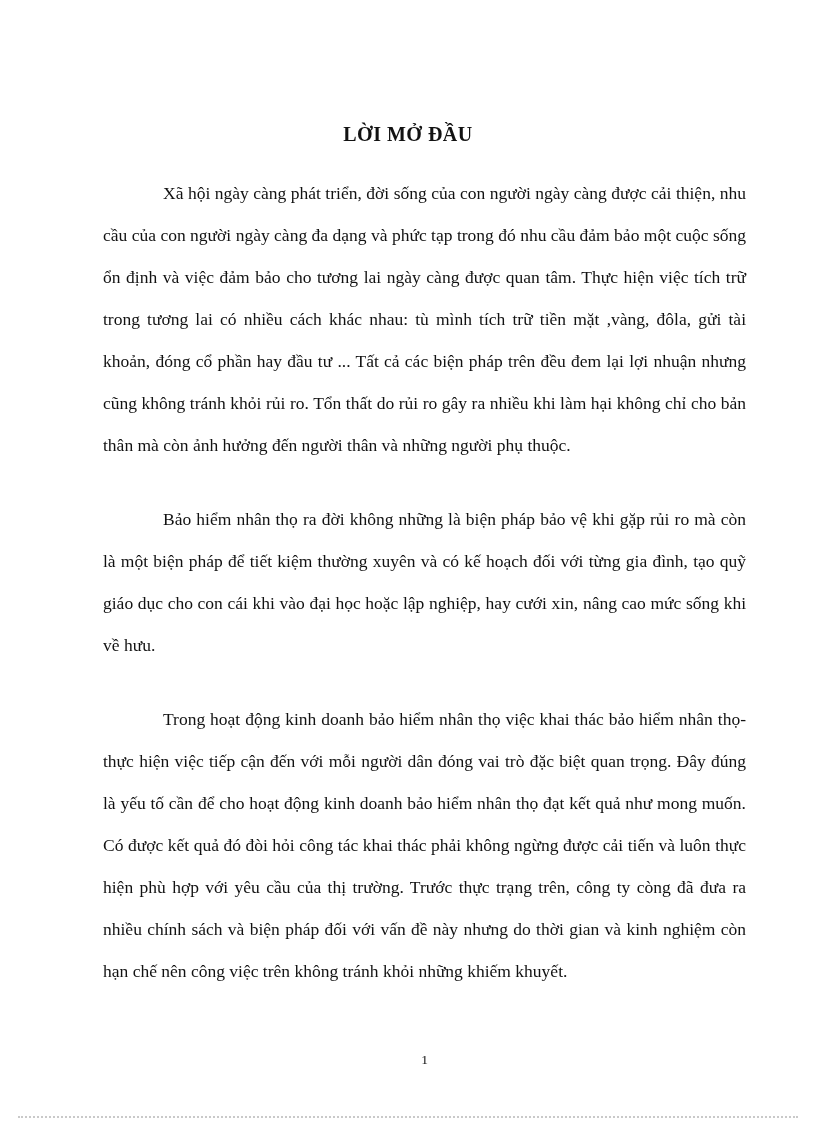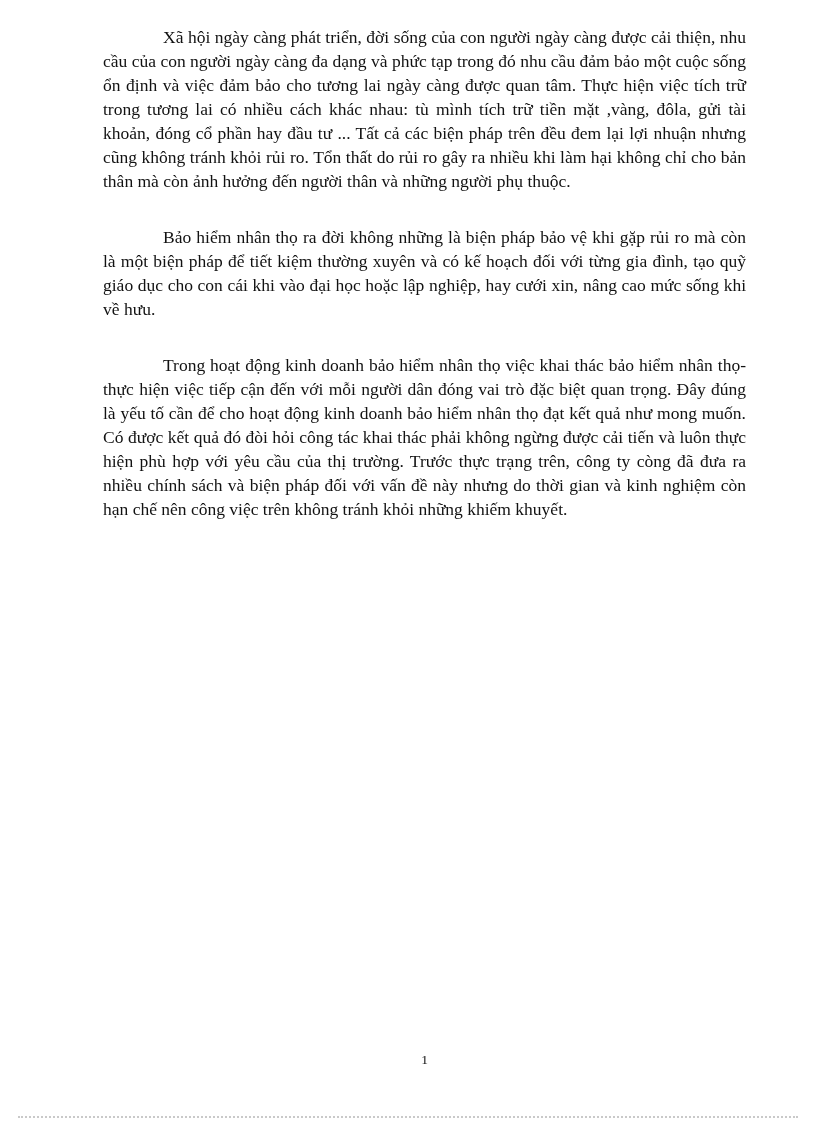--- a/index.html
+++ b/index.html
@@ -28,21 +28,21 @@
     color: #121212;
   }
   .content {
     margin-left: 103px;
     width: 643px;
     padding-top: 25px;
   }
   .body-par {
     margin: 0 0 32px 0;
     font-size: 17.5px;
-    line-height: 24px;
+    line-height: 42px;
     text-align: justify;
     text-indent: 60px;
     color: #121212;
   }
   .thesis-emphasis {
     font-weight: bold;
     font-style: italic;
   }
   .page-footer {
     position: absolute;
@@ -61,20 +61,21 @@
     width: 780px;
     height: 0;
     border-top: 2px dotted #c9c9c9;
   }
 </style>
 </head>
 <body>
 
 <div class="page">
 
+  <h1 class="doc-title">LỜI MỞ ĐẦU</h1>
 
   <div class="content">
 
     <p class="body-par">Xã hội ngày càng phát triển, đời sống của con người ngày càng được cải thiện, nhu cầu của con người ngày càng đa dạng và phức tạp trong đó nhu cầu đảm bảo một cuộc sống ổn định và việc đảm bảo cho tương lai ngày càng được quan tâm. Thực hiện việc tích trữ trong tương lai có nhiều cách khác nhau: tù mình tích trữ tiền mặt ,vàng, đôla, gửi tài khoản, đóng cổ phần hay đầu tư ... Tất cả các biện pháp trên đều đem lại lợi nhuận nhưng cũng không tránh khỏi rủi ro. Tổn thất do rủi ro gây ra nhiều khi làm hại không chỉ cho bản thân mà còn ảnh hưởng đến người thân và những người phụ thuộc.</p>
 
     <p class="body-par">Bảo hiểm nhân thọ ra đời không những là biện pháp bảo vệ khi gặp rủi ro mà còn là một biện pháp để tiết kiệm thường xuyên và có kế hoạch đối với từng gia đình, tạo quỹ giáo dục cho con cái khi vào đại học hoặc lập nghiệp, hay cưới xin, nâng cao mức sống khi về hưu.</p>
 
     <p class="body-par">Trong hoạt động kinh doanh bảo hiểm nhân thọ việc khai thác bảo hiểm nhân thọ- thực hiện việc tiếp cận đến với mỗi người dân đóng vai trò đặc biệt quan trọng. Đây đúng là yếu tố cần để cho hoạt động kinh doanh bảo hiểm nhân thọ đạt kết quả như mong muốn. Có được kết quả đó đòi hỏi công tác khai thác phải không ngừng được cải tiến và luôn thực hiện phù hợp với yêu cầu của thị trường. Trước thực trạng trên, công ty còng đã đưa ra nhiều chính sách và biện pháp đối với vấn đề này nhưng do thời gian và kinh nghiệm còn hạn chế nên công việc trên không tránh khỏi những khiếm khuyết.</p>
 
 

